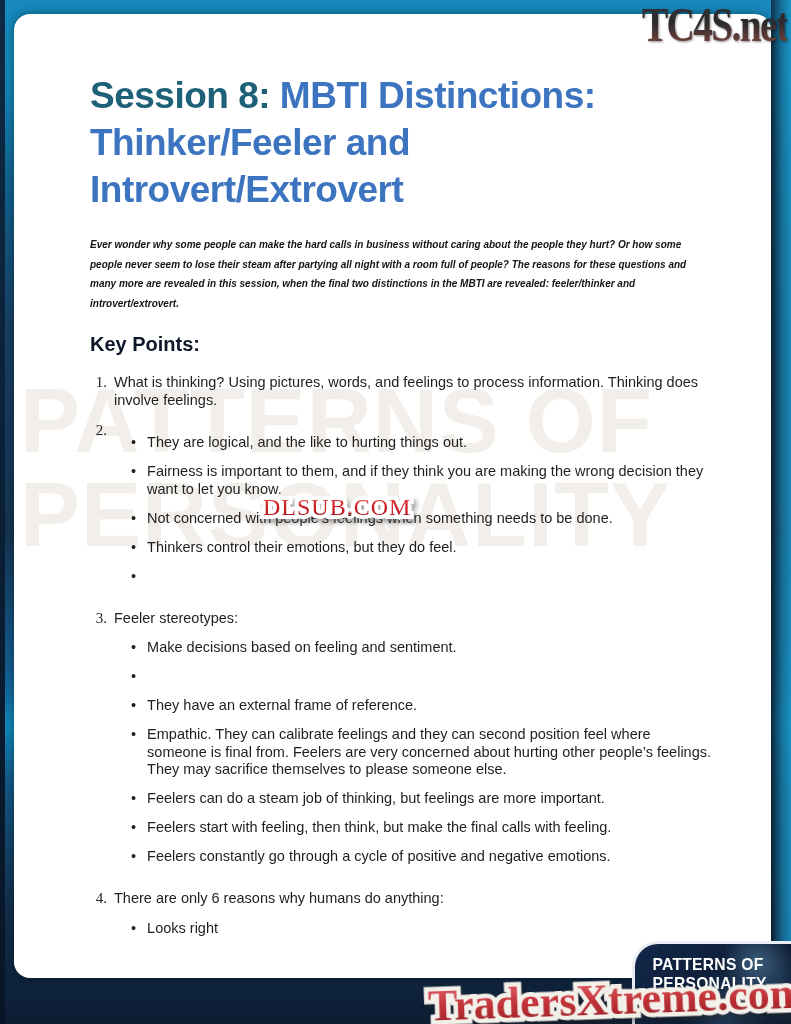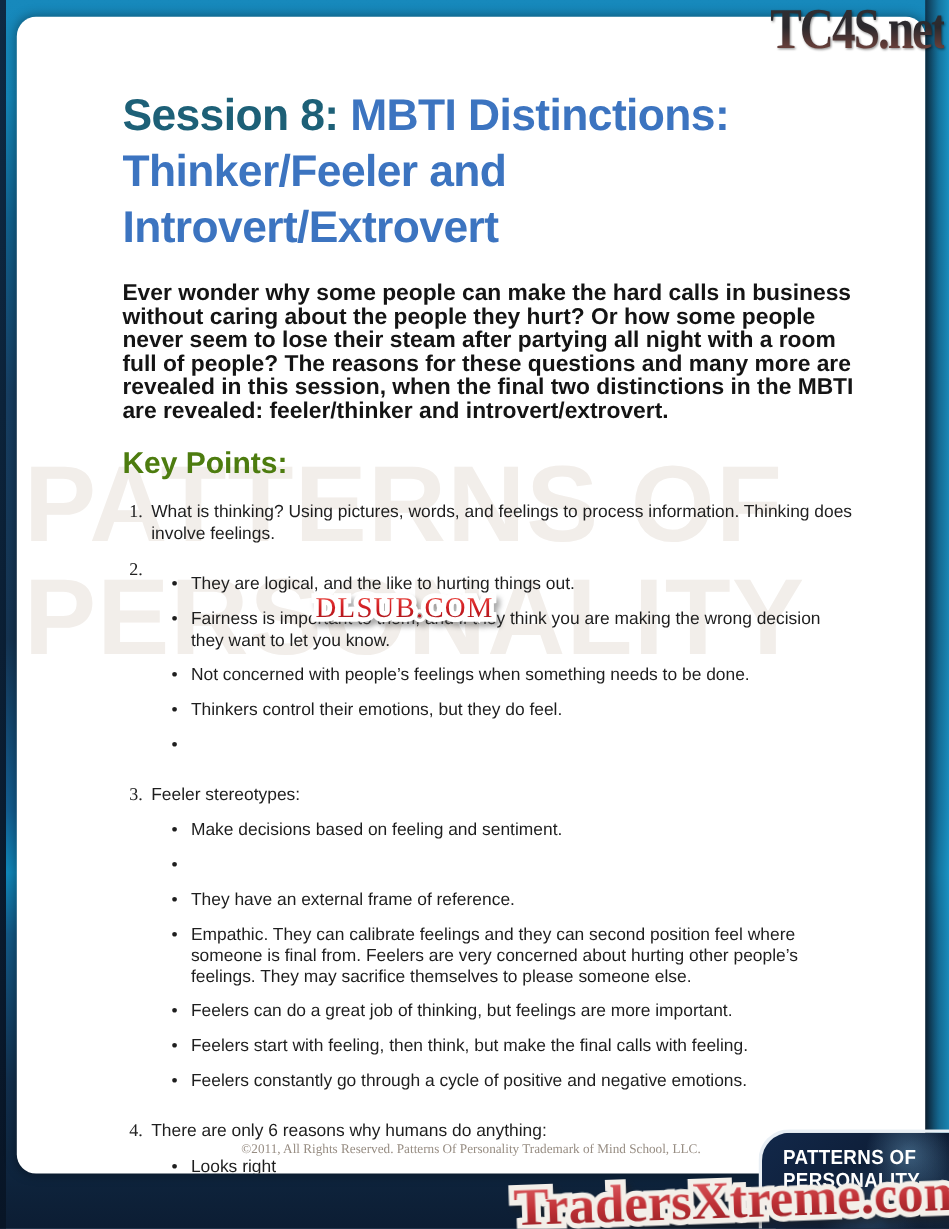--- a/index.html
+++ b/index.html
@@ -15,29 +15,29 @@
   .edge-left{position:absolute;left:0;top:0;bottom:0;width:5px;
     background:linear-gradient(180deg,#0e2a44,#081526);}
   .edge-right{position:absolute;right:0;top:0;bottom:46px;width:20px;
     background:linear-gradient(90deg,#0d2438,#157099 55%,#1b96c6);opacity:.85;}
   
   .page{position:absolute;left:14px;top:14px;width:757px;height:964px;
     background:#fff;border-radius:16px;box-shadow:0 0 10px rgba(0,0,0,.4);z-index:2;overflow:hidden;}
   .page-watermark{position:absolute;left:6px;top:360px;z-index:1;
     font-size:90px;font-weight:800;line-height:94px;color:#f2eeea;
     letter-spacing:1px;white-space:pre-line;pointer-events:none;}
-  .content{position:relative;z-index:2;padding:58px 58px 0 76px;margin-left:12px;}
+  .content{position:relative;z-index:2;padding:58px 58px 0 76px;}
   
   .doc-title{margin:0 0 22px 0;font-size:37px;font-weight:800;line-height:47px;letter-spacing:-.5px;}
   .title-prefix{color:#1d6077;}
   .title-main{color:#3c74c0;}
   
-  .intro{margin:0 0 20px 0;font-size:19px;font-weight:700;line-height:19.5px;color:#141414;}
-  
-  .kp-heading{margin:0 0 18px 0;font-size:25px;font-weight:800;color:#4d7c0f;}
+  .intro{margin:0 0 20px 0;font-size:10px;font-weight:700;line-height:19.5px;color:#141414;font-style:italic;}
+  
+  .kp-heading{margin:0 0 18px 0;font-size:20px;font-weight:800;color:#0f172a;}
   .kp-list{margin:0;padding:0;}
   .kp-item{display:flex;gap:7px;margin-bottom:13px;font-size:14.5px;line-height:17.5px;color:#1e1e1e;}
   .kp-num{font-family:"Liberation Serif",serif;font-size:15px;min-width:17px;text-align:right;color:#222;}
   .kp-body{flex:1;}
   ul.bullets{list-style:none;margin:12px 0 0 0;padding:0 0 0 17px;}
   ul.bullets li{display:flex;gap:11px;margin-bottom:11.5px;}
   ul.bullets .dot{line-height:17.5px;}
   
   .footer{position:absolute;left:0;right:0;bottom:14px;text-align:center;z-index:2;
     font-family:"Liberation Serif",serif;font-size:11px;color:#978d83;}
@@ -142,21 +142,21 @@
               <li>
                 <span class="dot">•</span>
                 <span>They have an external frame of reference.</span>
               </li>
               <li>
                 <span class="dot">•</span>
                 <span>Empathic. They can calibrate feelings and they can second position feel where someone is final from. Feelers are very concerned about hurting other people’s feelings. They may sacrifice themselves to please someone else.</span>
               </li>
               <li>
                 <span class="dot">•</span>
-                <span>Feelers can do a great job of thinking, but feelings are more important.</span>
+                <span>Feelers can do a steam job of thinking, but feelings are more important.</span>
               </li>
               <li>
                 <span class="dot">•</span>
                 <span>Feelers start with feeling, then think, but make the final calls with feeling.</span>
               </li>
               <li>
                 <span class="dot">•</span>
                 <span>Feelers constantly go through a cycle of positive and negative emotions.</span>
               </li>
             </ul>
@@ -171,21 +171,20 @@
               <li>
                 <span class="dot">•</span>
                 <span>Looks right</span>
               </li>
             </ul>
     </div>
   </div>
 </div>
   </div>
 
-  <div class="footer">©2011, All Rights Reserved. Patterns Of Personality Trademark of Mind School, LLC.</div>
 </div>
 
 <div class="logo-box">
   <div class="logo-text">
     <div>PATTERNS OF</div>
     <div>PERSONALITY</div>
   </div>
 </div>
 
 <div class="tc4s">TC4S.net</div>

